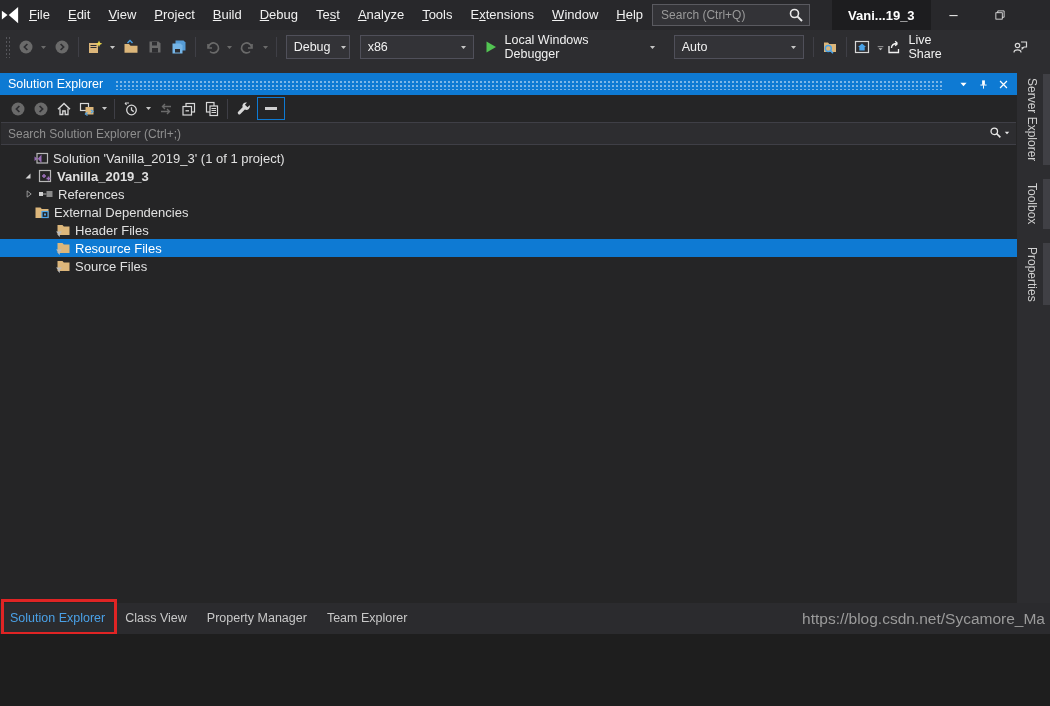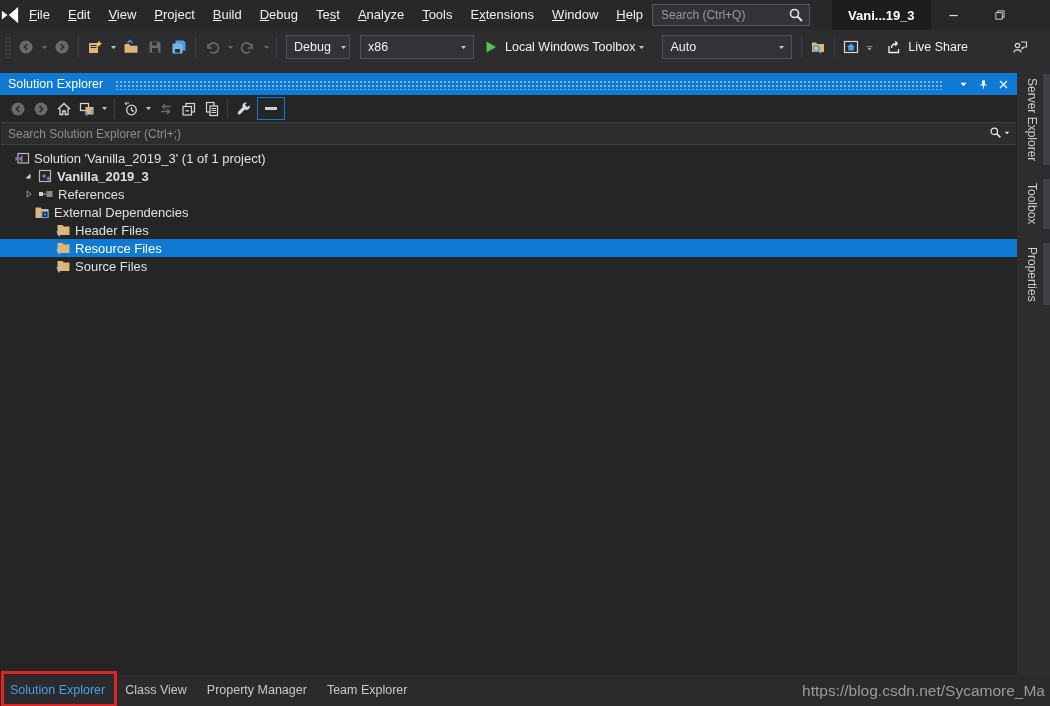--- a/index.html
+++ b/index.html
@@ -1,16 +1,16 @@
 <!DOCTYPE html>
 <html style="--accent: #0e7ad3; --red: #e02424; --tan: #dcb67a; --green: #52c452; --tabblue: #4aa0e6;"><head>
 <meta charset="utf-8">
 <style>
   html,body{margin:0;padding:0;background:#1e1e1e;}
-  #window{position:relative;width:1050px;height:706px;background:#2d2d30;overflow:hidden;
+  #window{position:relative;width:1050px;height:634px;background:#2d2d30;overflow:hidden;
           font-family:"Liberation Sans",sans-serif;color:#f1f1f1;font-size:13px;
           -webkit-user-select:none;user-select:none;}
   :root{
     --accent:#0e7ad3; --red:#e02424; --tan:#dcb67a; --green:#52c452;
     --tabblue:#4aa0e6; --purple:#9a6fb8; --icongray:#d8d8d8; --blueicon:#4aa3e8;
   }
   .svgicon{display:inline-flex;align-items:center;justify-content:center;}
   .svgicon svg{width:16px;height:16px;display:block;}
 
   
@@ -245,21 +245,21 @@
             <path d="M3.5 5.5 H12.5 L8 10.5 Z" fill="currentColor"></path>
           </svg>
         </span>
     </div>
     <div class="runbtn">
       <span class="svgicon">
           <svg viewBox="0 0 16 16">
             <path d="M3.5 2.5 L13 8 L3.5 13.5 Z" fill="var(--green)"></path>
           </svg>
         </span>
-      <span>Local Windows Toolbox</span>
+      <span>Local Windows Debugger</span>
       <span class="caretbtn svgicon">
           <svg viewBox="0 0 16 16">
             <path d="M3.5 5.5 H12.5 L8 10.5 Z" fill="currentColor"></path>
           </svg>
         </span>
     </div>
     <div class="combo" style="width:116px">
       <span>Auto</span>
       <span class="cc svgicon">
           <svg viewBox="0 0 16 16">
@@ -413,21 +413,21 @@
             </svg>
           </span>
         <span class="cc svgicon">
             <svg viewBox="0 0 16 16">
               <path d="M3.5 5.5 H12.5 L8 10.5 Z" fill="currentColor"></path>
             </svg>
           </span>
       </span>
     </div>
     <div class="tree" id="tree">
-        <div class="tree-row" style="padding-left: 13px;">
+        <div class="tree-row" style="padding-left: 32px;">
           <span class="tree-icon svgicon">
             <svg viewBox="0 0 16 16">
               <rect x="4" y="3.5" width="10.5" height="9.5" fill="none" stroke="#b9b9b9" stroke-width="1.2"></rect>
               <path d="M1.5 6.5 L4.5 8.8 L1.5 11 Z" fill="var(--purple)"></path>
               <path d="M8.5 4.5 L4.8 8.8 L8.5 13 Z" fill="var(--purple)"></path>
             </svg>
           </span>
           <span class="tree-label">Solution 'Vanilla_2019_3' (1 of 1 project)</span>
         </div>
         <div class="tree-row" style="padding-left: 20px;">

